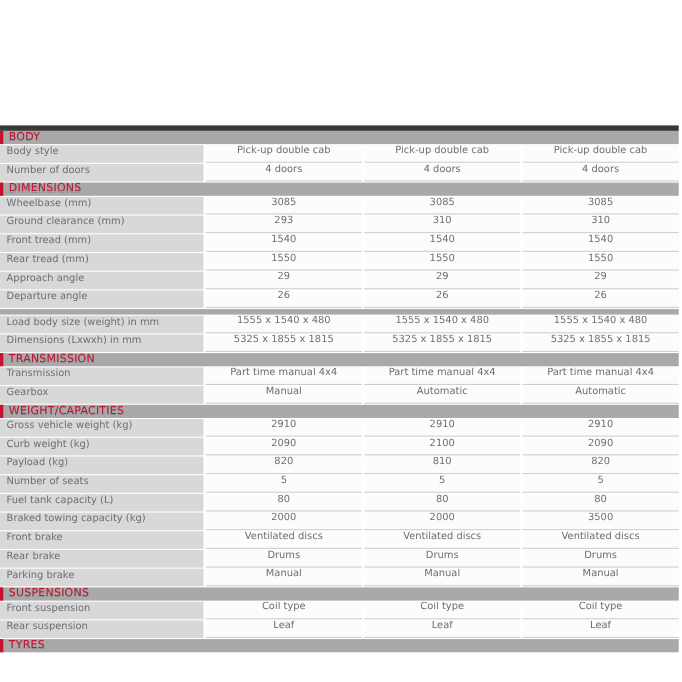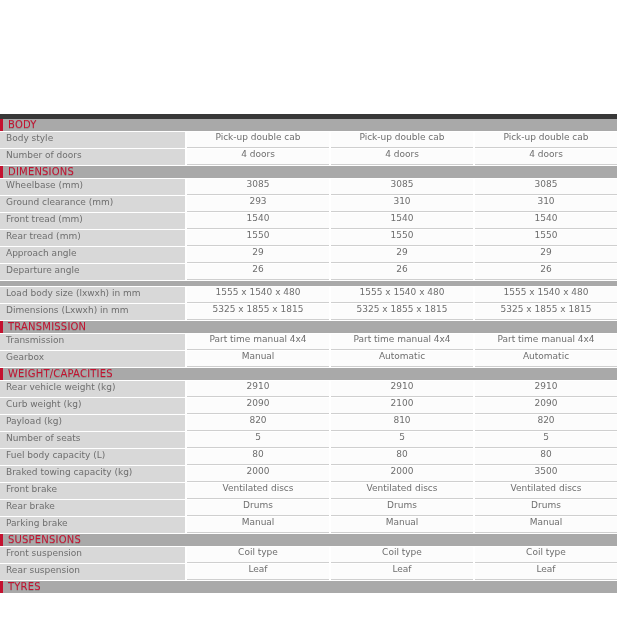--- a/index.html
+++ b/index.html
@@ -96,21 +96,21 @@
         <div class="value-cell">29</div>
       </div>
       <div class="spec-row">
         <div class="label-cell">Departure angle</div>
         <div class="value-cell">26</div>
         <div class="value-cell">26</div>
         <div class="value-cell">26</div>
       </div>
       <div class="separator-row"></div>
       <div class="spec-row">
-        <div class="label-cell">Load body size (lxwxh) in mm</div>
+        <div class="label-cell">Load body size (weight) in mm</div>
         <div class="value-cell">1555 x 1540 x 480</div>
         <div class="value-cell">1555 x 1540 x 480</div>
         <div class="value-cell">1555 x 1540 x 480</div>
       </div>
       <div class="spec-row">
         <div class="label-cell">Dimensions (Lxwxh) in mm</div>
         <div class="value-cell">5325 x 1855 x 1815</div>
         <div class="value-cell">5325 x 1855 x 1815</div>
         <div class="value-cell">5325 x 1855 x 1815</div>
       </div>
@@ -122,21 +122,21 @@
         <div class="value-cell">Part time manual 4x4</div>
       </div>
       <div class="spec-row">
         <div class="label-cell">Gearbox</div>
         <div class="value-cell">Manual</div>
         <div class="value-cell">Automatic</div>
         <div class="value-cell">Automatic</div>
       </div>
       <div class="section-header">WEIGHT/CAPACITIES</div>
       <div class="spec-row">
-        <div class="label-cell">Rear vehicle weight (kg)</div>
+        <div class="label-cell">Gross vehicle weight (kg)</div>
         <div class="value-cell">2910</div>
         <div class="value-cell">2910</div>
         <div class="value-cell">2910</div>
       </div>
       <div class="spec-row">
         <div class="label-cell">Curb weight (kg)</div>
         <div class="value-cell">2090</div>
         <div class="value-cell">2100</div>
         <div class="value-cell">2090</div>
       </div>
@@ -146,21 +146,21 @@
         <div class="value-cell">810</div>
         <div class="value-cell">820</div>
       </div>
       <div class="spec-row">
         <div class="label-cell">Number of seats</div>
         <div class="value-cell">5</div>
         <div class="value-cell">5</div>
         <div class="value-cell">5</div>
       </div>
       <div class="spec-row">
-        <div class="label-cell">Fuel body capacity (L)</div>
+        <div class="label-cell">Fuel tank capacity (L)</div>
         <div class="value-cell">80</div>
         <div class="value-cell">80</div>
         <div class="value-cell">80</div>
       </div>
       <div class="spec-row">
         <div class="label-cell">Braked towing capacity (kg)</div>
         <div class="value-cell">2000</div>
         <div class="value-cell">2000</div>
         <div class="value-cell">3500</div>
       </div>

